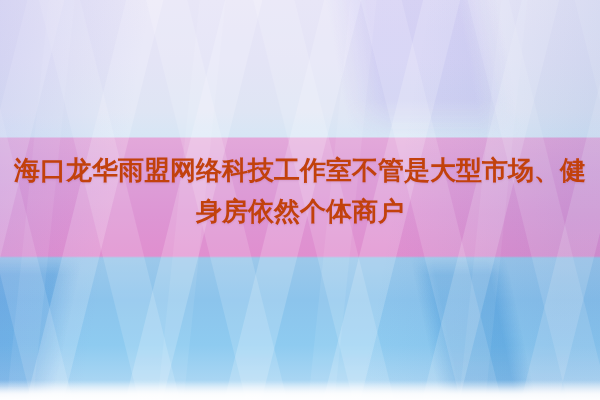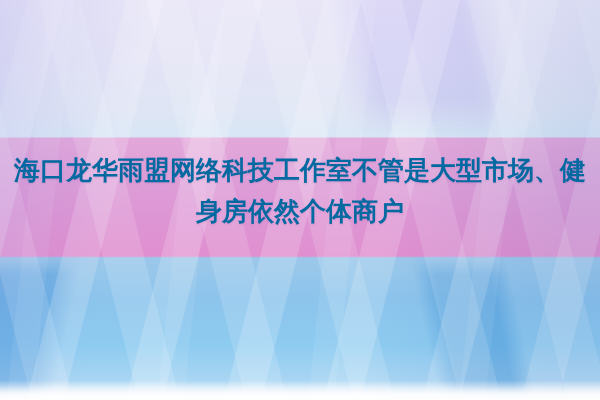--- a/index.html
+++ b/index.html
@@ -119,21 +119,21 @@
   
   #bottomFade{
     top:380px;height:20px;
     background:linear-gradient(to bottom, rgba(255,255,255,0.0) 0px, rgba(255,255,255,0.85) 14px, rgba(255,255,255,0.95) 20px);
   }
 
   
   #headline{
     position:absolute;left:0;top:150px;width:600px;
     text-align:center;
-    color:#0369a1;
+    color:#c2410c;
     font-size:26px;
     font-weight:bold;
     line-height:41px;
     letter-spacing:0px;
     padding:0 8px;
     box-sizing:border-box;
     text-shadow:0 1px 2px rgba(160,90,160,0.25);
     white-space:normal;
     word-break:break-all;
   }

